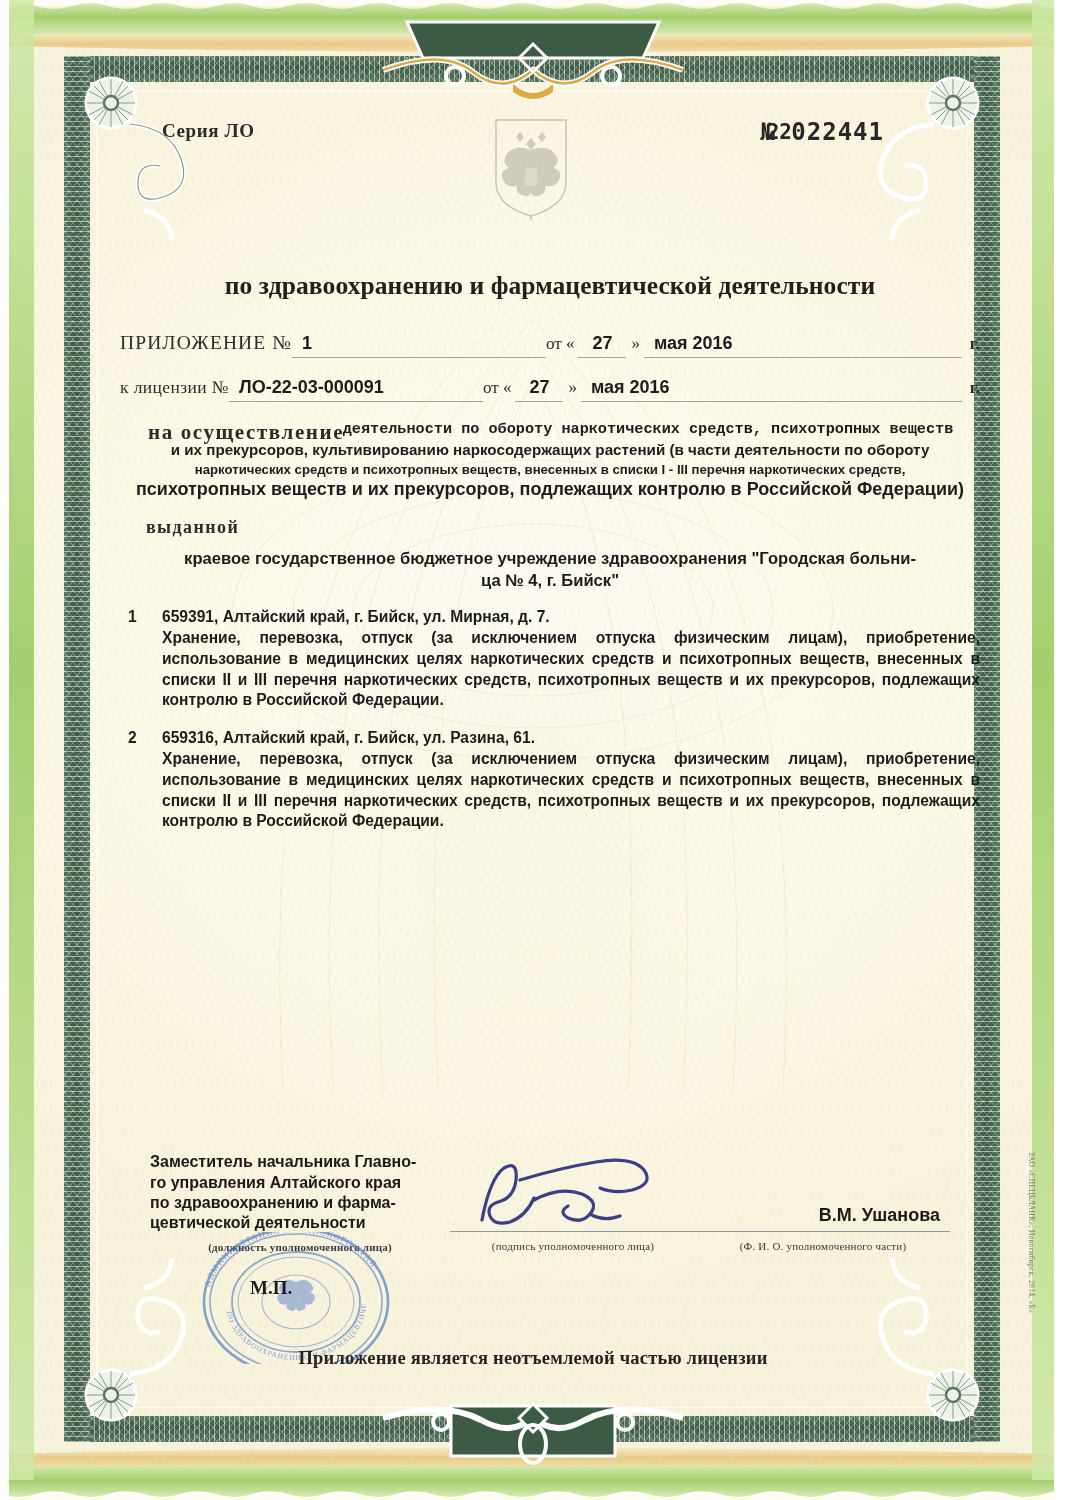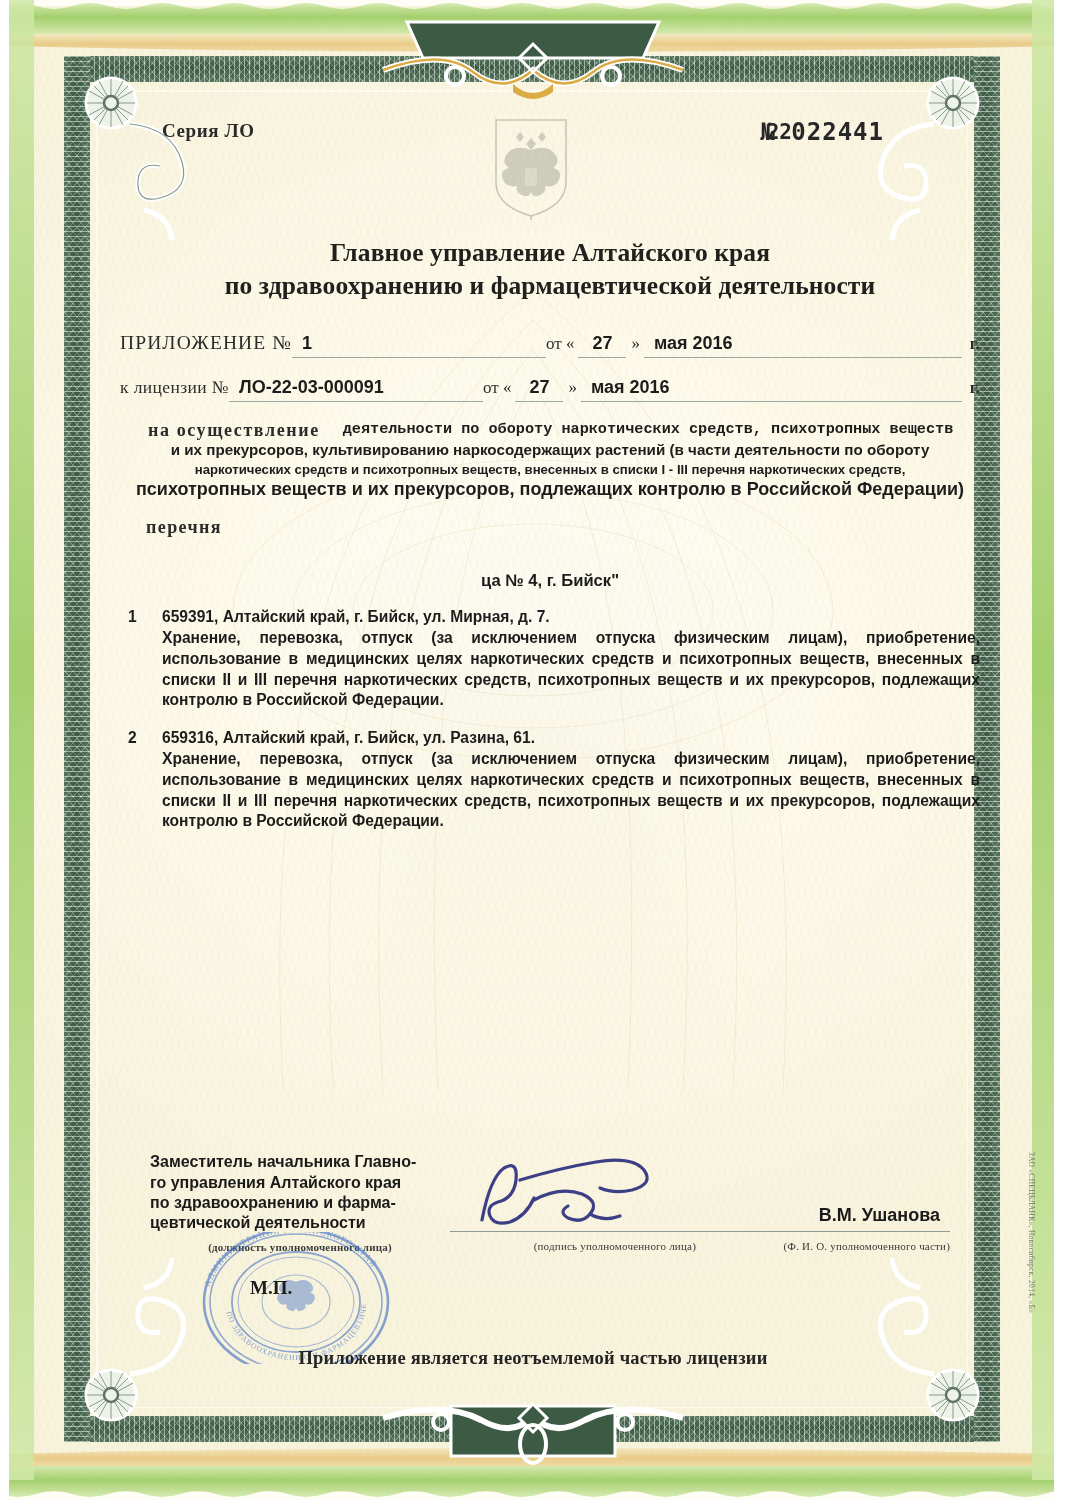--- a/index.html
+++ b/index.html
@@ -96,21 +96,21 @@
   .fval.tail{flex:1;}
   .q{font-family:"Liberation Serif",serif;font-size:17px;color:#2b2b2b;padding:0 4px 4px 0;}
   .yr{
     font-family:"Liberation Serif",serif;font-weight:700;font-size:17.5px;color:#2b2b2b;
     padding:0 0 4px 8px;
   }
 
   .purpose{position:relative;margin-top:18px;}
   .purpose-label{
     position:absolute;left:28px;top:0;
-    font-family:"Liberation Serif",serif;font-weight:700;font-size:18px;
+    font-family:"Liberation Serif",serif;font-weight:700;font-size:21px;
     color:#2b2b2b;letter-spacing:1.6px;white-space:nowrap;
   }
   .purpose-text{
     font-family:"Liberation Sans",sans-serif;font-weight:700;color:#1d1d1d;
     text-align:center;line-height:1.30;
   }
   .purpose-text .l1{font-size:15.2px;display:block;padding-left:196px;text-align:center;font-family:Liberation Mono, monospace;}
   .purpose-text .l2{font-size:15.2px;display:block;}
   .purpose-text .l3{font-size:13.2px;display:block;margin-top:1px;}
   .purpose-text .l4{font-size:18px;display:block;}
@@ -147,21 +147,21 @@
   .sigflex{display:flex;align-items:flex-end;}
   .post{
     flex:0 0 300px;
     font-family:"Liberation Sans",sans-serif;font-weight:700;font-size:16px;
     color:#1a1a1a;line-height:1.28;
   }
   .sigcell{flex:0 0 246px;position:relative;height:106px;}
   .namecell{flex:1;position:relative;height:106px;}
   .sigline{position:absolute;left:0;right:0;bottom:22px;border-bottom:1px solid #8e9a92;}
   .cap{
-    position:absolute;left:0;right:0;bottom:2px;text-align:right;
+    position:absolute;left:0;right:0;bottom:2px;text-align:center;
     font-family:"Liberation Serif",serif;font-size:11px;color:#3a3a3a;letter-spacing:.2px;
   }
   .post .cap{position:static;text-align:center;margin-top:6px;display:block;}
   .signame{
     position:absolute;right:10px;bottom:28px;
     font-family:"Liberation Sans",sans-serif;font-weight:700;font-size:18px;color:#1a1a1a;
   }
   .signature{position:absolute;left:14px;bottom:18px;width:220px;height:86px;}
 
   .stamp{position:absolute;left:188px;top:1232px;width:218px;height:132px;opacity:.78;}
@@ -367,21 +367,21 @@
         <path d="M41 100 L41 104" stroke="#8d8f80" stroke-width="1.6"></path>
       </svg>
 
       <div class="serial-reg">22</div>
       <div class="serial-num">
         <span>№</span>&nbsp;<span>022441</span>
       </div>
     </div>
 
     <h1 class="org">
-      <span>Главное управление Алтайского края</span><br>
+      <br>
       <span>по здравоохранению и фармацевтической деятельности</span>
     </h1>
 
     <div class="fields">
       <div class="frow">
         <span class="fl big">ПРИЛОЖЕНИЕ №</span>
         <span class="fval fixed">1</span>
         <span class="q">от «</span>
         <span class="fval" style="flex:0 0 48px;text-align:center;padding:0 0 3px 0;">27</span>
         <span class="q" style="padding-left:5px;">»</span>
@@ -403,23 +403,23 @@
     <div class="purpose">
       <div class="purpose-label">на осуществление</div>
       <div class="purpose-text">
         <span class="l1">деятельности по обороту наркотических средств, психотропных веществ</span>
         <span class="l2">и их прекурсоров, культивированию наркосодержащих растений (в части деятельности по обороту</span>
         <span class="l3">наркотических средств и психотропных веществ, внесенных в списки I - III перечня наркотических средств,</span>
         <span class="l4">психотропных веществ и их прекурсоров, подлежащих контролю в Российской Федерации)</span>
       </div>
     </div>
 
-    <div class="issued-label">перечня</div>
+    <div class="issued-label">выданной</div>
     <div class="holder">
-      <br>
+      <span>краевое государственное бюджетное учреждение здравоохранения "Городская больни-</span><br>
       <span>ца № 4, г. Бийск"</span>
     </div>
 
     <div class="entries">
       <div class="entry">
         <div class="enum">1</div>
         <div class="ebody">
           <div class="eaddr">659391, Алтайский край, г. Бийск, ул. Мирная, д. 7.</div>
           <div class="edesc">Хранение, перевозка, отпуск (за исключением отпуска физическим лицам), приобретение, использование в медицинских целях наркотических средств и психотропных веществ, внесенных в списки II и III перечня наркотических средств, психотропных веществ и их прекурсоров, подлежащих контролю в Российской Федерации.</div>
         </div>

